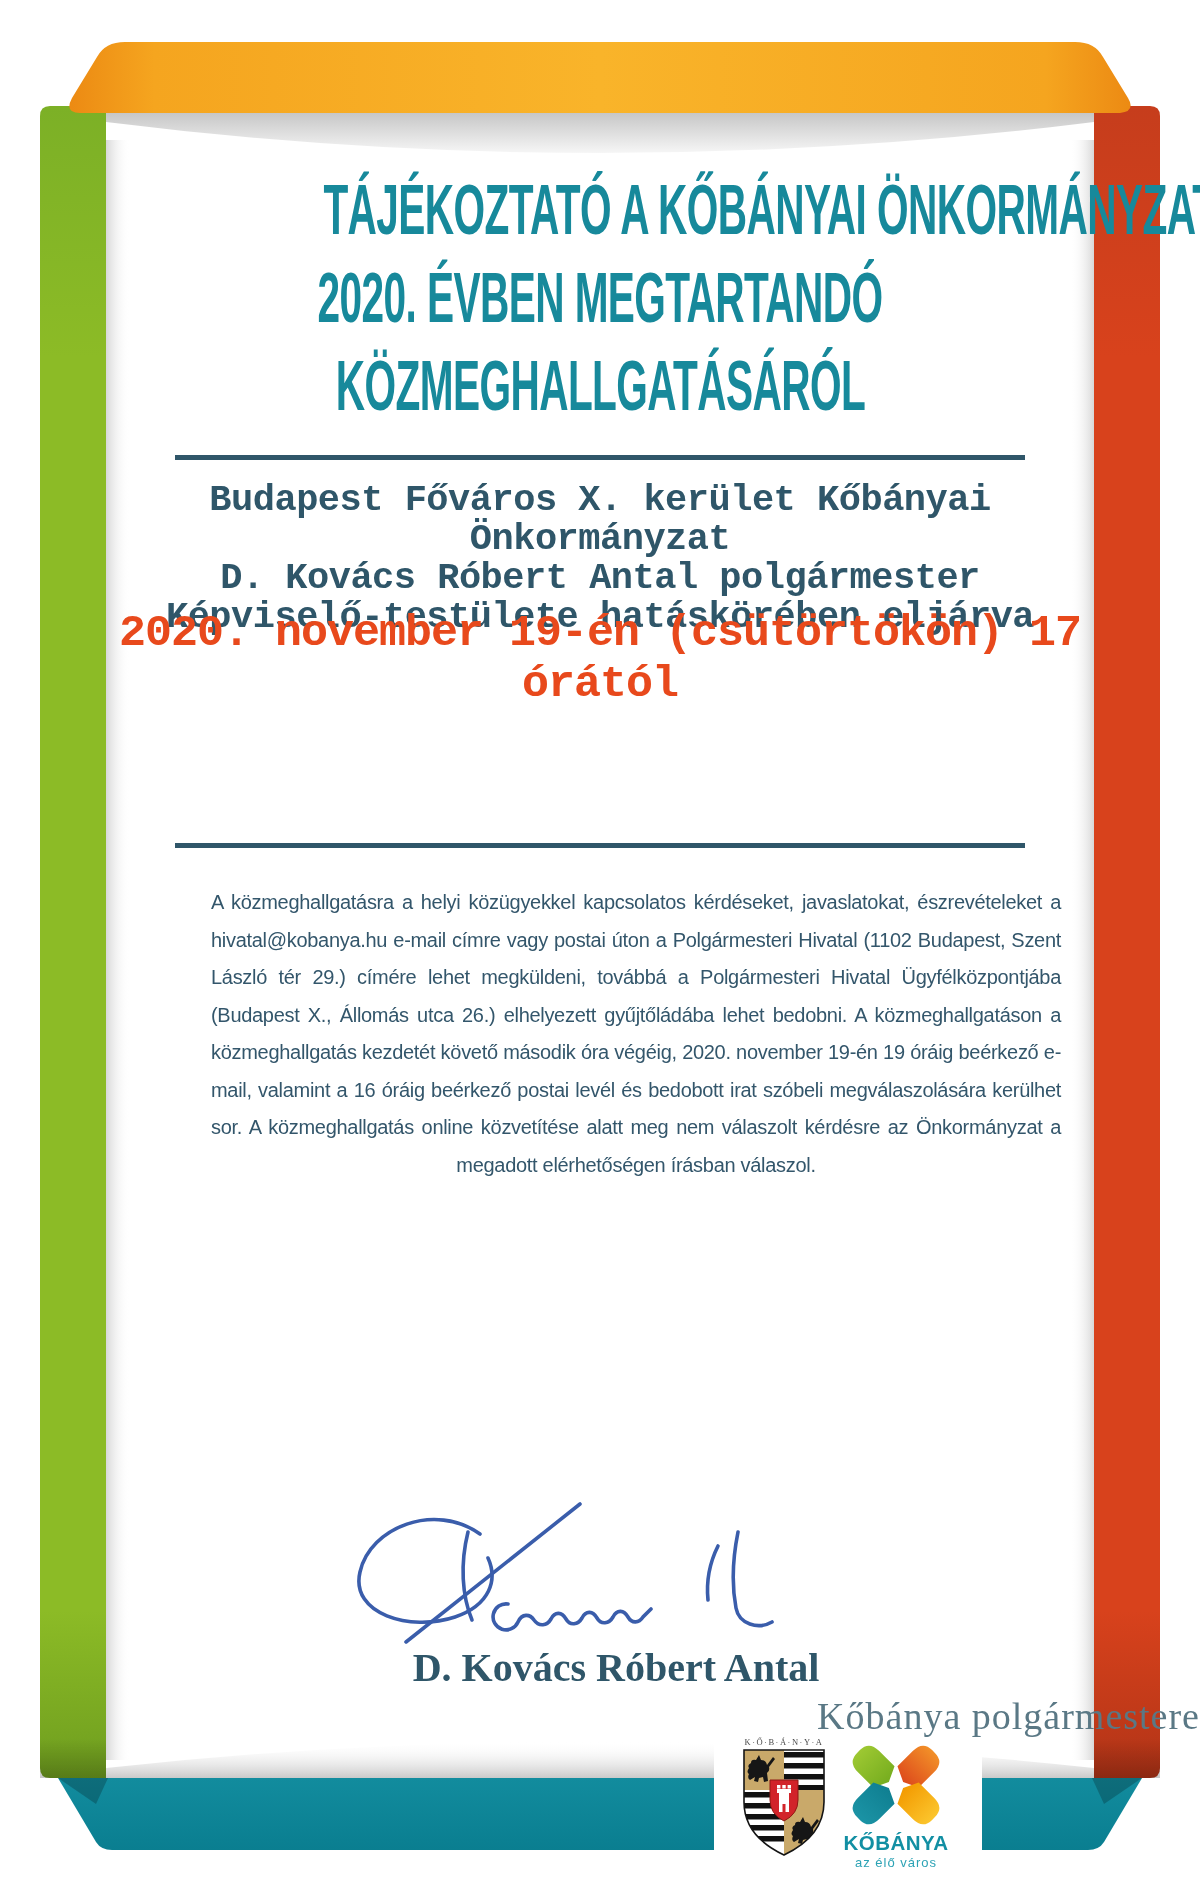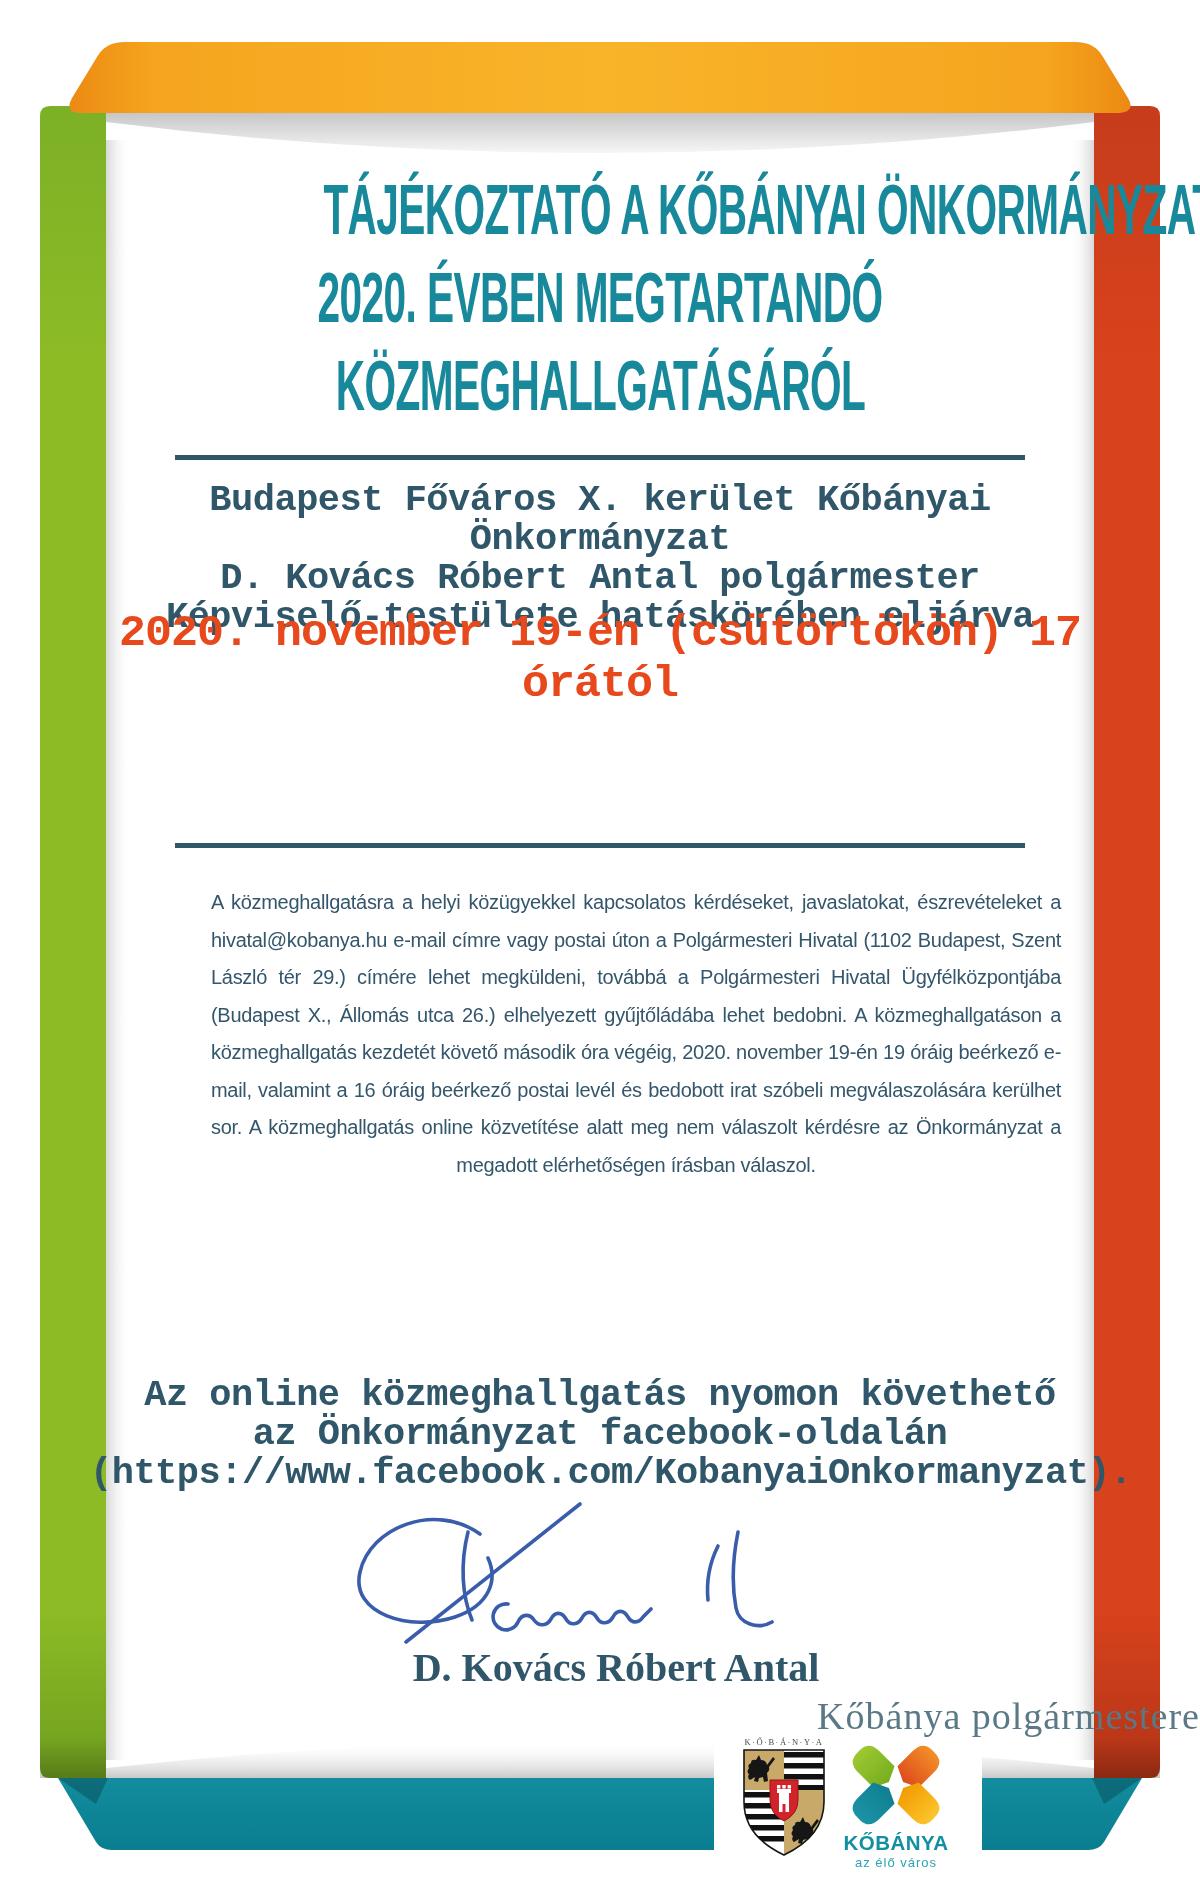--- a/index.html
+++ b/index.html
@@ -131,25 +131,20 @@
 
   <div class="serifblk highlight">
     <div>2020. november 19-én (csütörtökön) 17 órától</div>
   </div>
 
 
   <div class="rule rule-bottom"></div>
 
   <div class="bodytext" lang="hu">A közmeghallgatásra a helyi közügyekkel kapcsolatos kérdéseket, javaslatokat, észrevételeket a hivatal@kobanya.hu e-mail címre vagy postai úton a Polgármesteri Hivatal (1102 Budapest, Szent László tér 29.) címére lehet megküldeni, továbbá a Polgármesteri Hivatal Ügyfélközpontjába (Budapest X., Állomás utca 26.) elhelyezett gyűjtőládába lehet bedobni. A közmeghallgatáson a közmeghallgatás kezdetét követő második óra végéig, 2020. november 19-én 19 óráig beérkező e-mail, valamint a 16 óráig beérkező postai levél és bedobott irat szóbeli megválaszolására kerülhet sor. A közmeghallgatás online közvetítése alatt meg nem válaszolt kérdésre az Önkormányzat a megadott elérhetőségen írásban válaszol.</div>
 
-  <div class="serifblk followup">
-    <div>Az online közmeghallgatás nyomon követhető</div>
-    <div>az Önkormányzat facebook-oldalán</div>
-    <div>(https://www.facebook.com/KobanyaiOnkormanyzat).</div>
-  </div>
 
   <svg class="sig" width="460" height="165" viewBox="0 0 460 165" aria-hidden="true">
     <g fill="none" stroke="#3a5dab" stroke-width="3.6" stroke-linecap="round">
       <path d="M140,42 C95,10 30,35 20,80 C10,122 70,140 115,125 C150,113 158,88 148,66"></path>
       <path d="M128,40 C120,72 122,104 132,128"></path>
       <path d="M66,150 L240,12"></path>
       <path d="M168,112 a13,13 0 1 0 10,18 c4,-9 12,-8 16,-2 c5,7 13,6 17,-1 c4,-8 11,-7 15,0 c4,7 12,6 16,-1 c4,-8 11,-7 15,0 c4,7 12,6 16,-1 c4,-8 11,-7 15,0 c4,7 11,6 15,0 l8,-8"></path>
       <path d="M368,108 C366,88 370,70 378,54"></path>
       <path d="M398,40 C392,70 392,95 396,116 C399,132 418,138 432,130"></path>
     </g>

